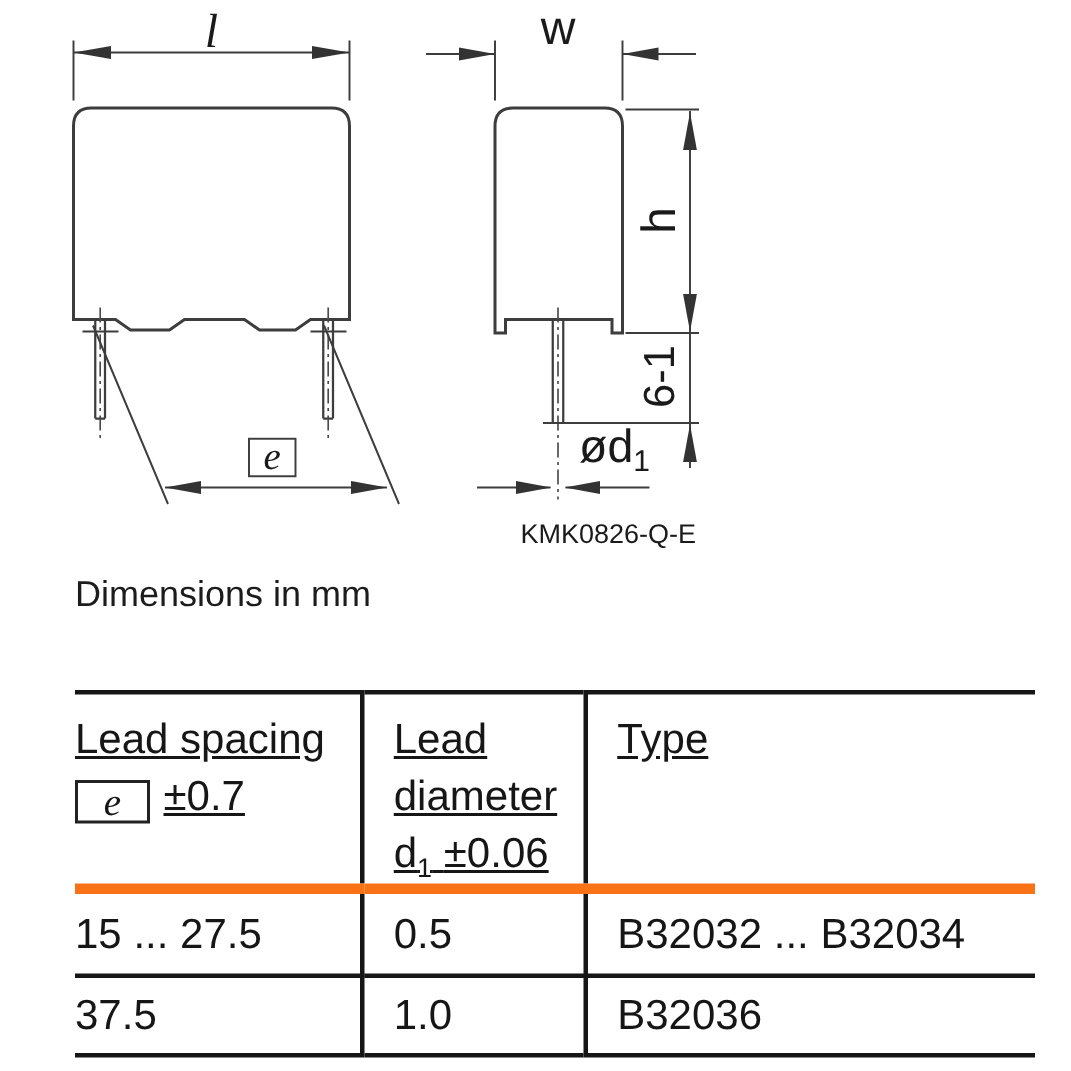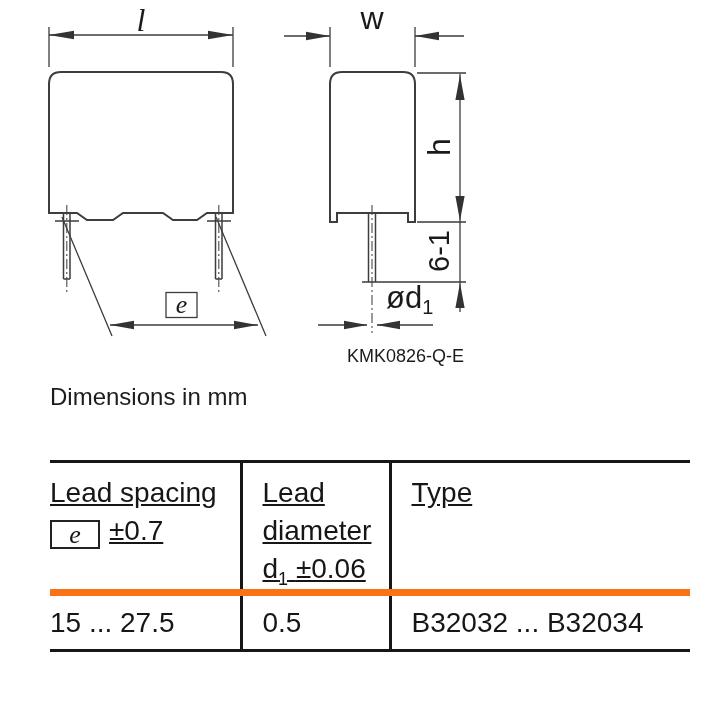--- a/index.html
+++ b/index.html
@@ -143,16 +143,21 @@
         <span>diameter</span><br>
         <span>d</span><sub class="d1">1</sub>&nbsp;<span>±0.06</span>
       </th>
       <th class="pl">Type</th>
     </tr>
     <tr class="r1">
       <td class="v1">15 ... 27.5</td>
       <td class="v1 pl">0.5</td>
       <td class="pl">B32032 ... B32034</td>
     </tr>
+    <tr class="r2">
+      <td class="v1">37.5</td>
+      <td class="v1 pl">1.0</td>
+      <td class="pl">B32036</td>
+    </tr>
   </tbody>
     </table>
 
 </div>
 
 </body></html>

